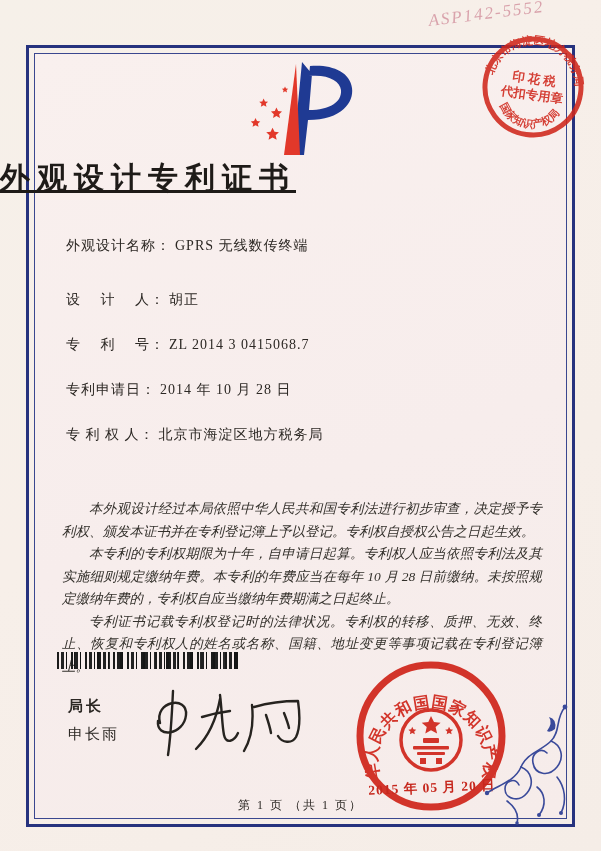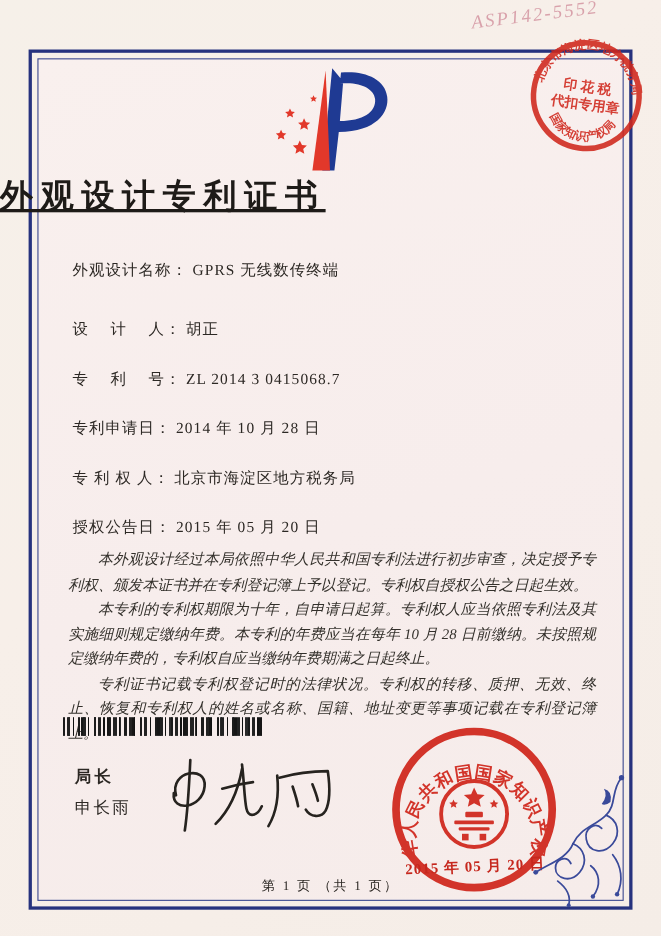--- a/index.html
+++ b/index.html
@@ -80,23 +80,20 @@
     <span class="field-label">外观设计名称：</span><span class="field-value">GPRS 无线数传终端</span>
   </div>
   <div class="abs field-row row-2">
     <span class="field-label">专　 利　 号：</span><span class="field-value">ZL 2014 3 0415068.7</span>
   </div>
   <div class="abs field-row row-3">
     <span class="field-label">专利申请日：</span><span class="field-value">2014 年 10 月 28 日</span>
   </div>
   <div class="abs field-row row-4">
     <span class="field-label">专 利 权 人：</span><span class="field-value">北京市海淀区地方税务局</span>
-  </div>
-  <div class="abs field-row row-5">
-    <span class="field-label">授权公告日：</span><span class="field-value">2015 年 05 月 20 日</span>
   </div>
 
   <div class="abs body-text">
     <p>本外观设计经过本局依照中华人民共和国专利法进行初步审查，决定授予专利权、颁发本证书并在专利登记簿上予以登记。专利权自授权公告之日起生效。</p>
     <p>本专利的专利权期限为十年，自申请日起算。专利权人应当依照专利法及其实施细则规定缴纳年费。本专利的年费应当在每年 10 月 28 日前缴纳。未按照规定缴纳年费的，专利权自应当缴纳年费期满之日起终止。</p>
     <p>专利证书记载专利权登记时的法律状况。专利权的转移、质押、无效、终止、恢复和专利权人的姓名或名称、国籍、地址变更等事项记载在专利登记簿上。</p>
   </div>
 
   <div class="abs barcode"></div>
 

